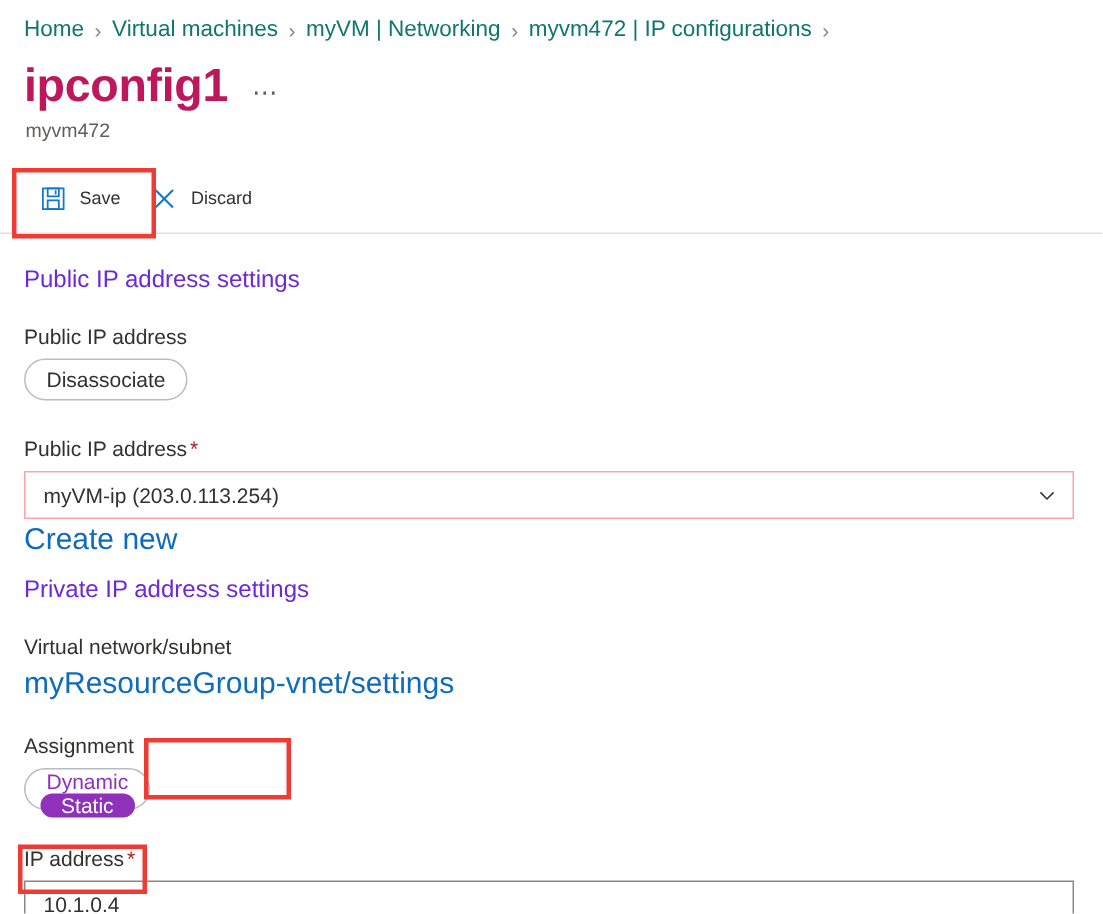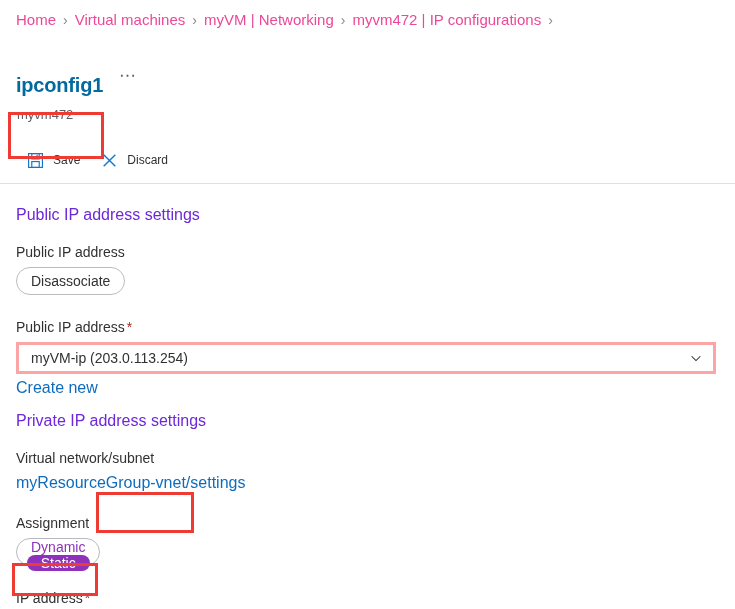--- a/index.html
+++ b/index.html
@@ -19,42 +19,41 @@
   
   .breadcrumb {
     display: flex;
     align-items: center;
     padding: 10px 0 0 16px;
     font-size: 15px;
     line-height: 20px;
     white-space: nowrap;
   }
   .crumb {
-    color: #ec4899;
+    color: #0f766e;
     cursor: pointer;
   }
   .crumb-sep {
     color: #8a8886;
     margin: 0 7px;
     font-size: 14px;
   }
 
   
   .title-row {
     display: flex;
     align-items: center;
     padding: 8px 0 0 16px;
   }
   .page-title {
-    font-size: 20px;
+    font-size: 31px;
     line-height: 38px;
     font-weight: 600;
-    color: #0369a1;
+    color: #be185d;
     letter-spacing: -0.2px;
-    margin-top: 28px;
   }
   .more-menu {
     margin-left: 16px;
     color: #605e5c;
     font-size: 17px;
     letter-spacing: 2px;
     cursor: pointer;
     padding-top: 8px;
   }
   .subtitle {
@@ -155,21 +154,21 @@
   .pill.purple-on {
     background: #8f31ba;
     color: #ffffff;
   }
   .pill-group.purple { border-color: #b9b9c4; flex-direction: column; }
 
   
   .select-box {
     width: 700px;
     height: 32px;
-    border: 3px solid #fca5a5;
+    border: 1px solid #fca5a5;
     box-sizing: border-box;
     display: flex;
     align-items: center;
     justify-content: space-between;
     padding: 0 10px 0 12px;
     font-size: 14px;
     color: #323130;
     background: #ffffff;
     cursor: pointer;
   }
@@ -186,21 +185,21 @@
     font-size: 14px;
     color: #323130;
     padding: 0 12px;
     font-family: "Liberation Sans", sans-serif;
     background: #ffffff;
     outline: none;
     display: block;
   }
   .link {
     color: #0f6cbd;
-    font-size: 16px;
+    font-size: 20px;
     line-height: 20px;
     cursor: pointer;
     display: inline-block;
   }
 
   .gap-sm { height: 12px; }
   .gap-md { height: 18px; }
   .gap-lg { height: 22px; }
 
   

